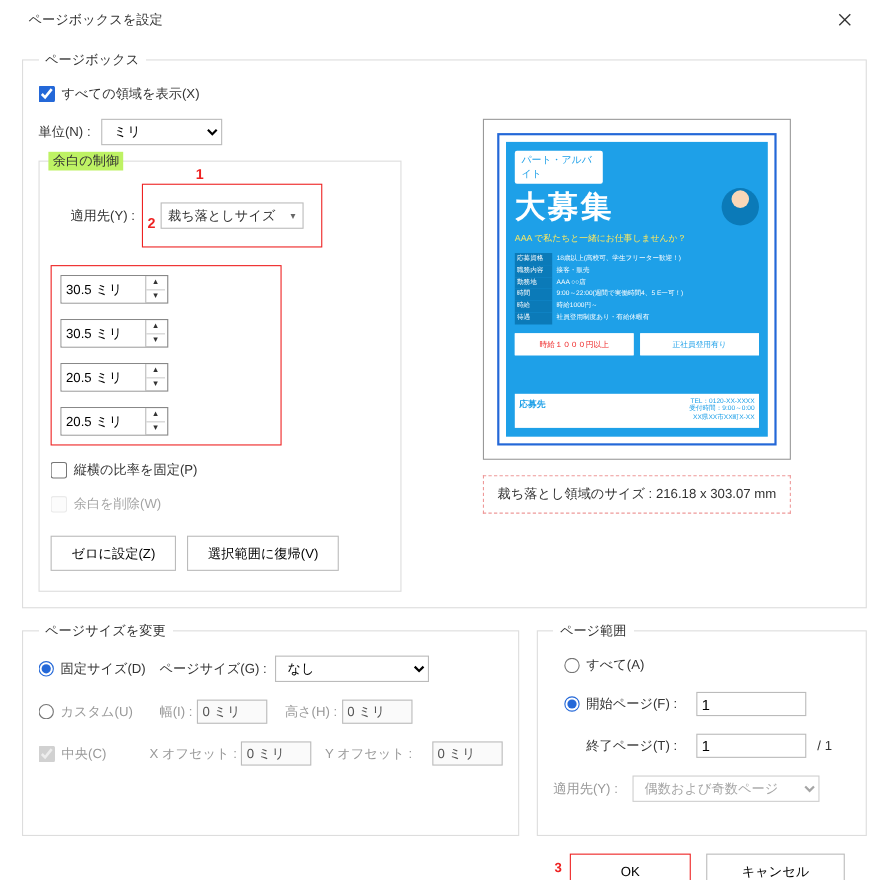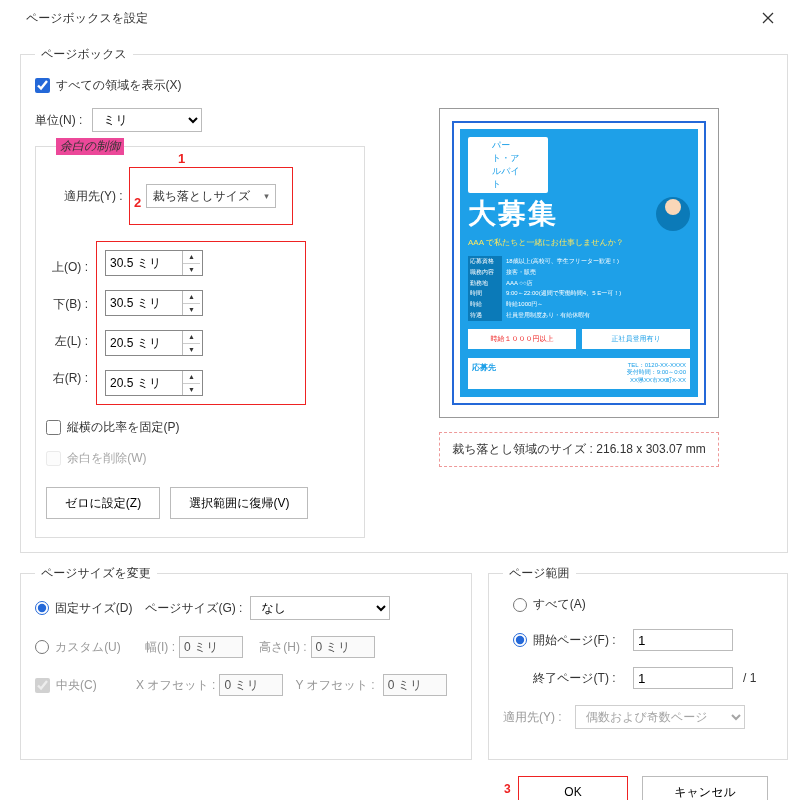--- a/index.html
+++ b/index.html
@@ -12,21 +12,21 @@
 legend { padding: 0 6px; font-size: 12px; color: #333; }
 .row { display: flex; align-items: center; margin-bottom: 14px; }
 .row label { margin-right: 6px; }
 .chk { width: 15px; height: 15px; margin-right: 6px; accent-color: #2468d8; }
 .select, .combo { height: 24px; border: 1px solid #bbb; background: #fff; padding: 0 6px; font-size: 12px; }
 .unit-select { width: 110px; }
 .main-cols { display: flex; gap: 20px; }
 .left-col { width: 330px; }
 .right-col { flex: 1; }
 .margin-box { border: 1px solid #ddd; padding: 12px 10px 18px 10px; position: relative; }
-.margin-title { position: absolute; top: -9px; left: 20px; background: #ec4899; padding: 0 4px; font-style: italic; }
+.margin-title { position: absolute; top: -9px; left: 8px; background: #bef264; padding: 0 4px; }
 .apply-row { display: flex; align-items: center; margin: 8px 0 16px 18px; }
 .apply-combo { width: 130px; height: 24px; border: 1px solid #bbb; display: flex; align-items: center; justify-content: space-between; padding: 0 6px; }
 .red-box-1 { border: 1.5px solid #e22; display: inline-flex; padding: 16px; margin-left: 6px; }
 .red-num { color: #e22; font-weight: bold; font-size: 13px; }
 .num1 { position: absolute; left: 142px; top: 4px; }
 .num2 { position: absolute; left: 98px; top: 48px; }
 .margin-grid { border: 1.5px solid #e22; padding: 8px 8px 8px 8px; width: 210px; margin-left: 4px; }
 .mg-row { display: flex; align-items: center; margin-bottom: 14px; }
 .mg-row:last-child { margin-bottom: 0; }
 .mg-label { width: 42px; text-align: right; margin-right: 8px; white-space: nowrap; }
@@ -35,21 +35,21 @@
 .sp-btns { display: flex; flex-direction: column; width: 18px; border-left: 1px solid #bbb; }
 .sp-btn { flex: 1; font-size: 7px; line-height: 1; display: flex; align-items: center; justify-content: center; border-bottom: 1px solid #ccc; cursor: pointer; }
 .sp-btn:last-child { border-bottom: none; }
 .chk-row { display: flex; align-items: center; margin-top: 14px; }
 .chk-dis { opacity: 0.45; }
 .btn-row { display: flex; gap: 10px; margin-top: 20px; }
 .btn { border: 1px solid #bbb; background: #fff; height: 32px; padding: 0 18px; font-size: 12px; cursor: pointer; }
 .preview-wrap { width: 280px; height: 310px; border: 1px solid #999; margin: 0 auto; position: relative; background: #fff; padding: 12px; }
 .preview-inner { border: 2px solid #2468d8; width: 100%; height: 100%; position: relative; background: #fff; padding: 6px; }
 .flyer { background: #1ea0e8; width: 100%; height: 100%; padding: 8px; color: #fff; font-size: 7px; display: flex; flex-direction: column; }
-.flyer-head { background: #fff; color: #1ea0e8; font-size: 9px; padding: 2px 24px; width: 80px; border-radius: 2px; }
+.flyer-head { background: #fff; color: #1ea0e8; font-size: 9px; padding: 2px 6px; width: 80px; border-radius: 2px; }
 .flyer-big { font-size: 28px; font-weight: bold; margin-top: 2px; letter-spacing: 2px; display: flex; align-items: center; }
 .flyer-person { width: 34px; height: 34px; background: #0b7ab8; border-radius: 50%; margin-left: auto; position: relative; }
 .flyer-person::before { content: ""; position: absolute; width: 16px; height: 16px; background: #f9d7b8; border-radius: 50%; top: 2px; left: 9px; }
 .flyer-sub { color: #ffe95e; font-size: 8px; margin-top: 4px; }
 .flyer-table { margin-top: 8px; font-size: 6px; line-height: 1.8; }
 .ft-row { display: flex; }
 .ft-lbl { background: #0b7ab8; width: 34px; padding: 0 2px; margin-right: 4px; }
 .flyer-boxes { display: flex; gap: 6px; margin-top: 8px; }
 .fb { flex: 1; background: #fff; color: #e22; border: 1px solid #fff; padding: 4px; font-size: 7px; text-align: center; }
 .flyer-bot { background: #fff; color: #1ea0e8; margin-top: auto; padding: 4px; display: flex; justify-content: space-between; font-size: 8px; gap: 36px; }
@@ -112,26 +112,20 @@
           <label>適用先(Y) :</label>
           <div class="red-box-1">
             <div class="apply-combo">
               <span>裁ち落としサイズ</span>
               <span class="caret">▾</span>
             </div>
           </div>
         </div>
 
         <div style="display:flex">
-          <div style="width:50px;display:flex;flex-direction:column;justify-content:space-around;padding:8px 0">
-            <span class="mg-label">上(O) :</span>
-            <span class="mg-label">下(B) :</span>
-            <span class="mg-label">左(L) :</span>
-            <span class="mg-label">右(R) :</span>
-          </div>
           <div class="margin-grid" style="margin-left:0">
             <div class="mg-row">
               <div class="spinner">
                     <input value="30.5 ミリ" style="">
                     <div class="sp-btns">
                       <div class="sp-btn">▲</div>
                       <div class="sp-btn">▼</div>
                     </div>
                   </div>
             </div>
@@ -248,21 +242,21 @@
       <label style="margin-right:4px">幅(I) :</label>
       <input class="ps-input" disabled="" value="0 ミリ" style="">
       <label style="margin:0 4px 0 16px">高さ(H) :</label>
       <input class="ps-input" disabled="" value="0 ミリ" style="">
     </div>
     <div class="ps-row dis">
       <input type="checkbox" class="chk" checked="" disabled="" style="">
       <label style="width:80px">中央(C)</label>
       <label style="margin-right:4px">X オフセット :</label>
       <input class="ps-input" disabled="" value="0 ミリ" style="">
-      <label style="margin:0 8px 0 12px">Y オフセット :</label>
+      <label style="margin:0 18px 0 12px">Y オフセット :</label>
       <input class="ps-input" disabled="" value="0 ミリ" style="">
     </div>
   </fieldset>
 
   <fieldset class="page-range-fs">
     <legend>ページ範囲</legend>
     <div class="pr-row">
       <input type="radio" class="radio" style="">
       <label>すべて(A)</label>
     </div>

